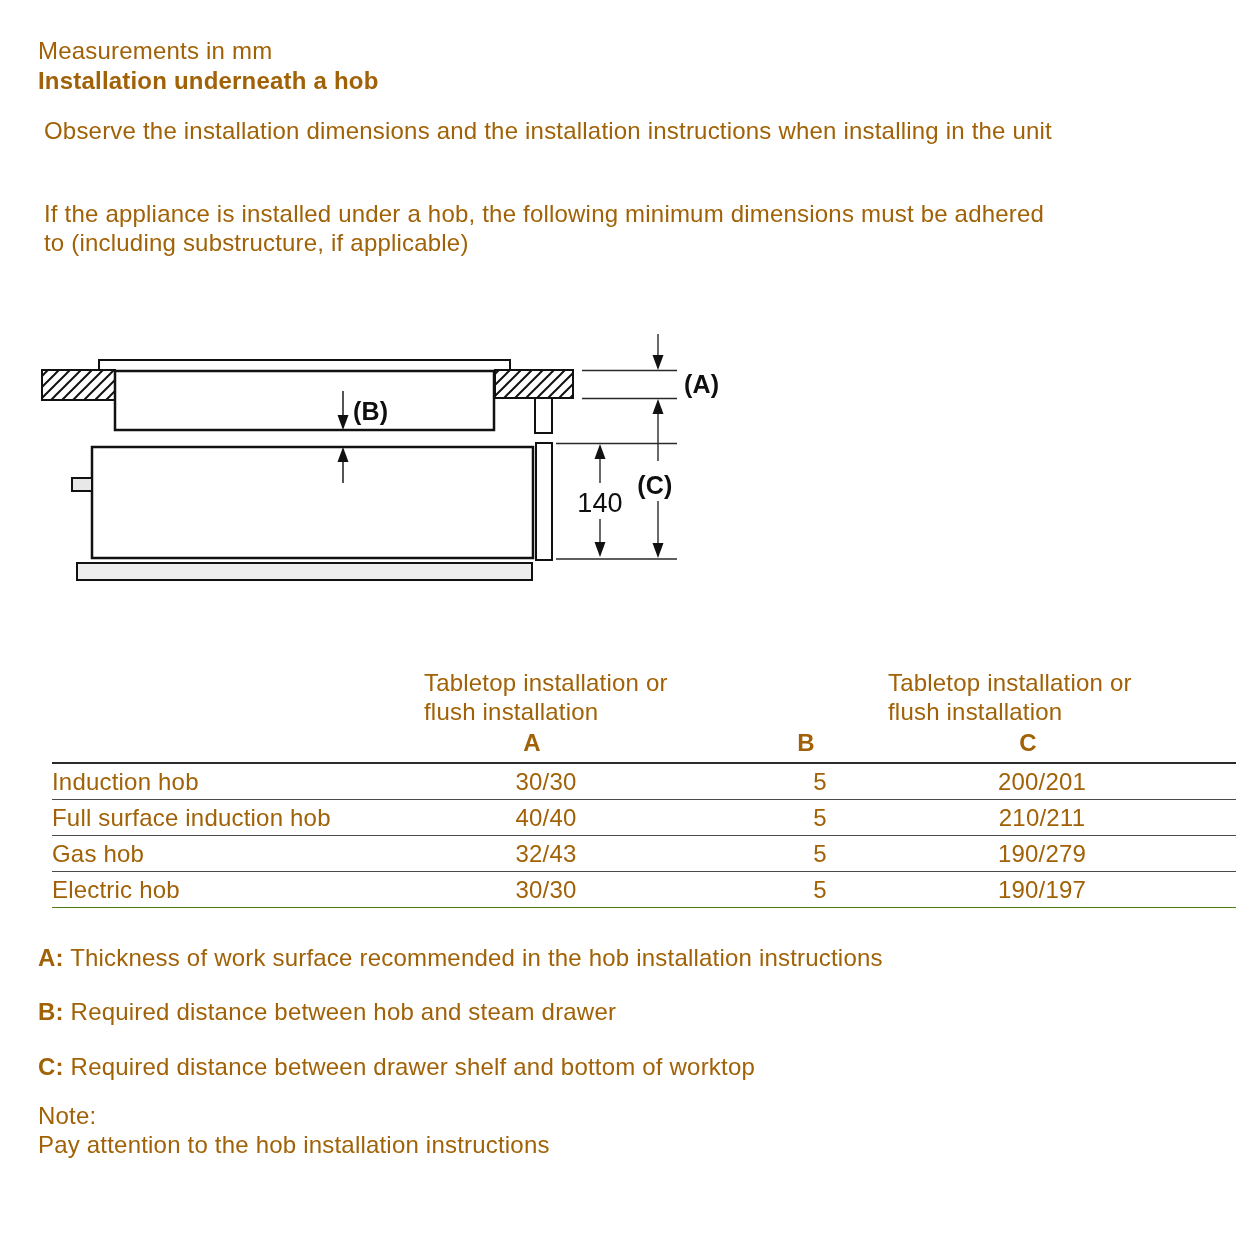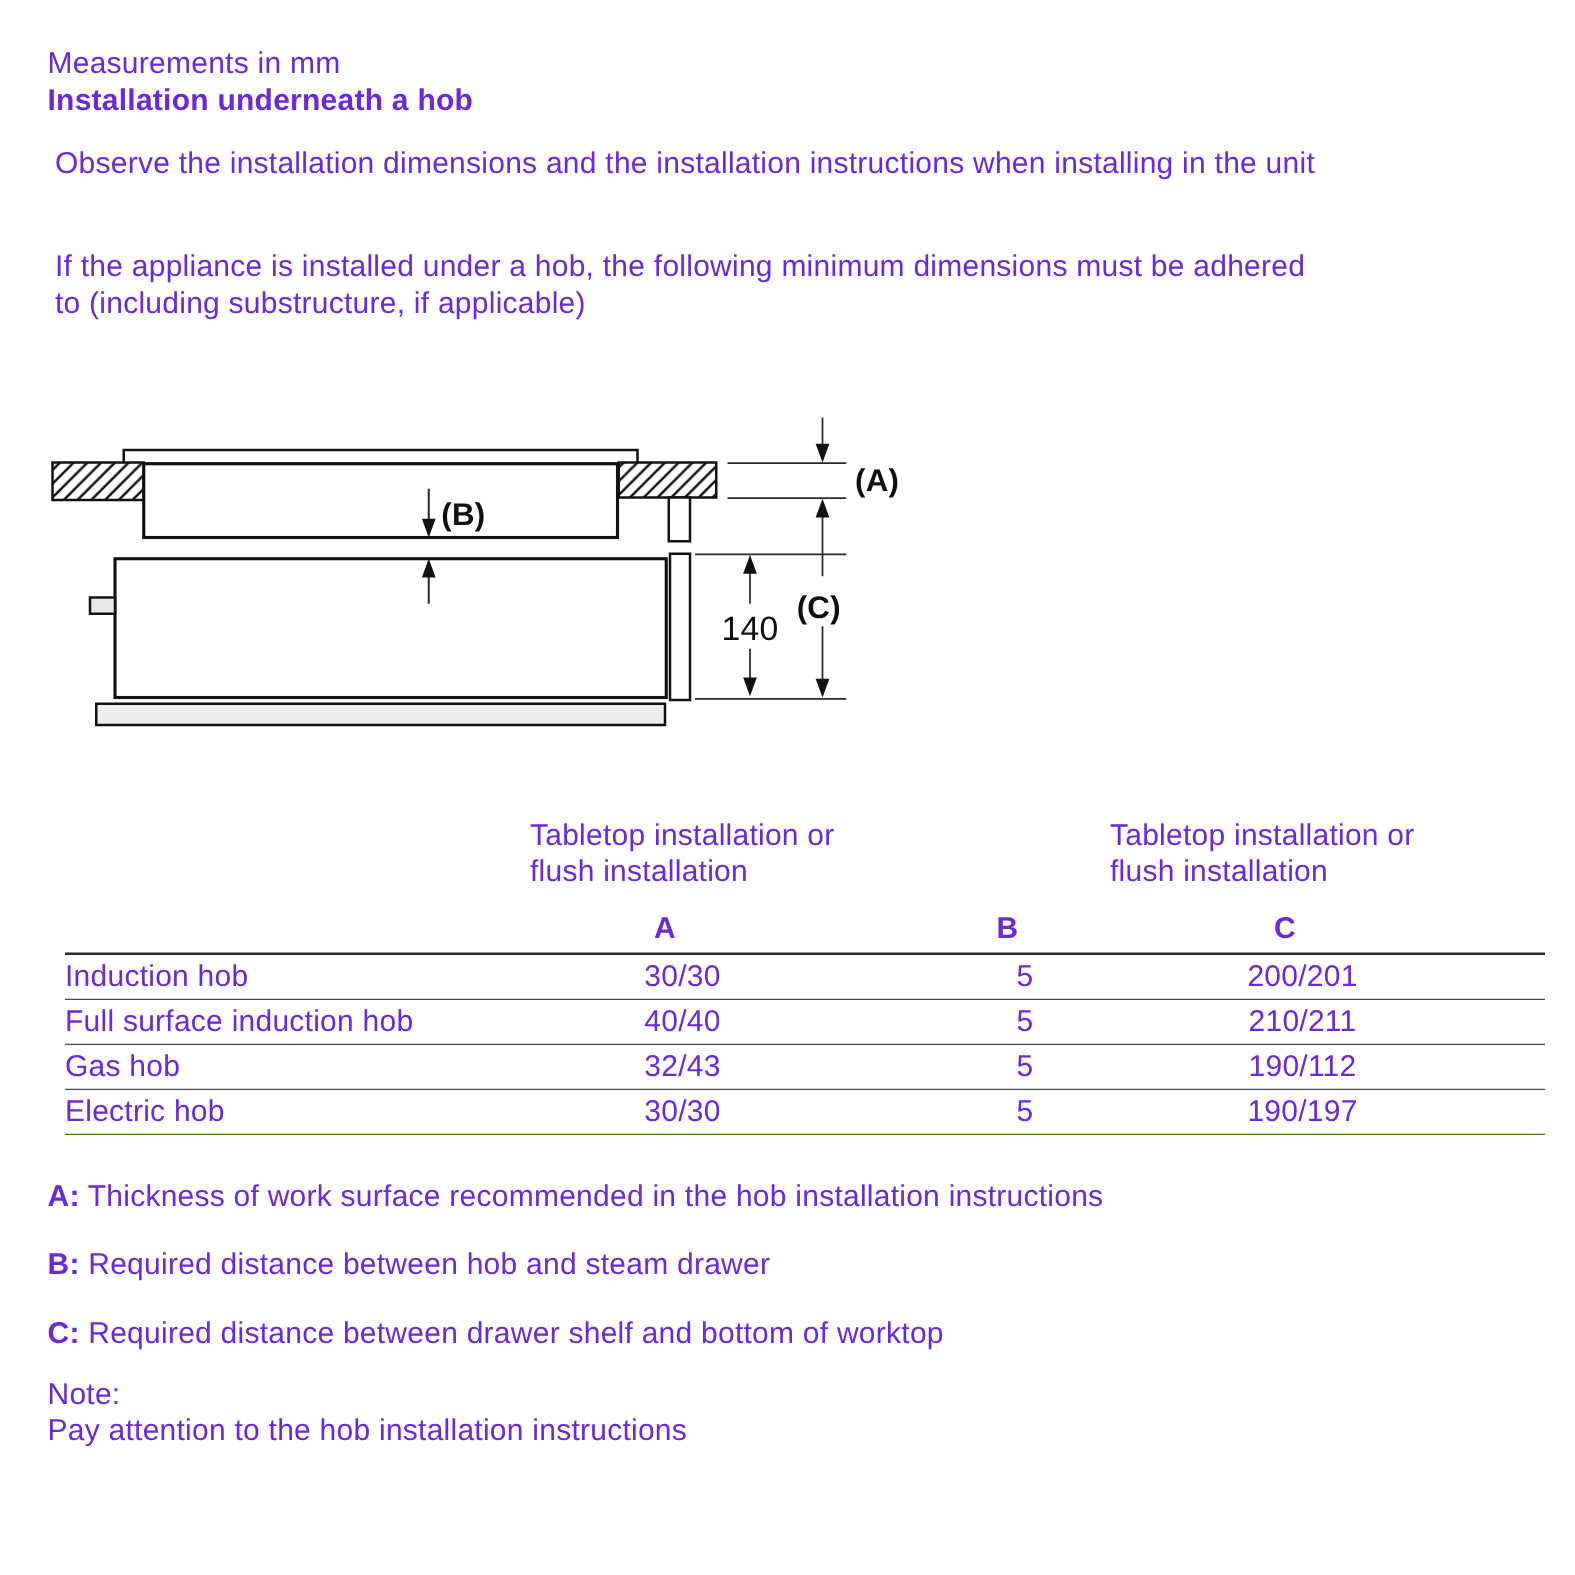--- a/index.html
+++ b/index.html
@@ -1,27 +1,27 @@
 <!DOCTYPE html>
 <html><head>
 <meta charset="utf-8">
 <style>
   html,body{margin:0;padding:0;background:#fff;}
   .page{
     position:relative;width:1260px;height:1260px;background:#ffffff;
-    font-family:"Liberation Sans",sans-serif;color:#6d28d9;font-size:24px;
+    font-family:"Liberation Sans",sans-serif;color:#a16207;font-size:24px;
     overflow:hidden;letter-spacing:0.2px;
   }
   .abs{position:absolute;}
   .bold{font-weight:bold;}
   .head{left:38px;top:36px;line-height:30px;}
   .p1{left:44px;top:116px;line-height:29px;}
   .p2{left:44px;top:199px;line-height:29px;}
   .diagram-svg{left:0;top:330px;}
-  .group{line-height:29px;}
+  .group{line-height:29px;margin-top:14px;}
   .g1{left:424px;top:654px;}
   .g2{left:888px;top:654px;}
   .colletter{position:absolute;top:729px;transform:translateX(-50%);font-weight:bold;}
   .tbl{left:52px;top:762px;width:1184px;border-top:2px solid #2b2b2b;}
   .trow{position:relative;height:35px;line-height:35px;border-bottom:1px solid #4a4a4a;}
   .trow:last-child{border-bottom:1px solid #4d7c0f;}
   .rlabel{position:absolute;left:0;}
   .cval{position:absolute;transform:translateX(-50%);}
   .va{left:494px;} .vb{left:768px;} .vc{left:990px;}
   .legend-line{left:38px;line-height:29px;}
@@ -135,21 +135,21 @@
     <div class="trow">
       <span class="rlabel">Full surface induction hob</span>
       <span class="cval va">40/40</span>
       <span class="cval vb">5</span>
       <span class="cval vc">210/211</span>
     </div>
     <div class="trow">
       <span class="rlabel">Gas hob</span>
       <span class="cval va">32/43</span>
       <span class="cval vb">5</span>
-      <span class="cval vc">190/112</span>
+      <span class="cval vc">190/279</span>
     </div>
     <div class="trow">
       <span class="rlabel">Electric hob</span>
       <span class="cval va">30/30</span>
       <span class="cval vb">5</span>
       <span class="cval vc">190/197</span>
     </div>
   </div>
 
   <div class="abs legend-line lg-a">

